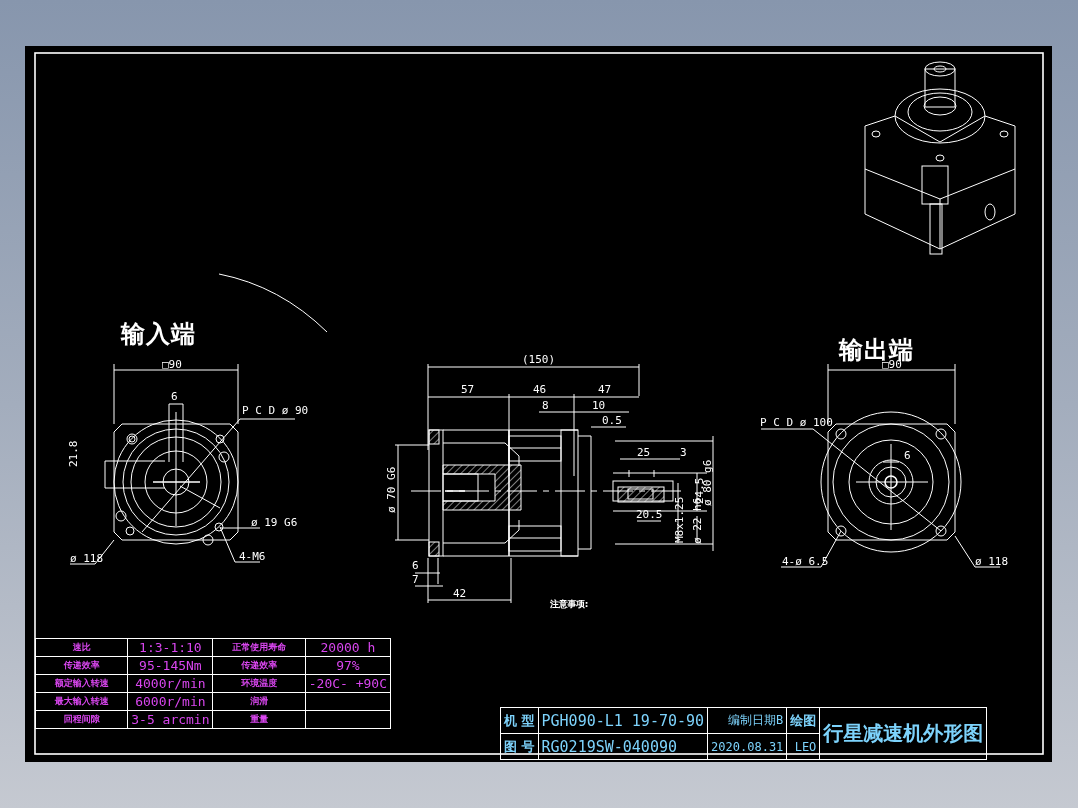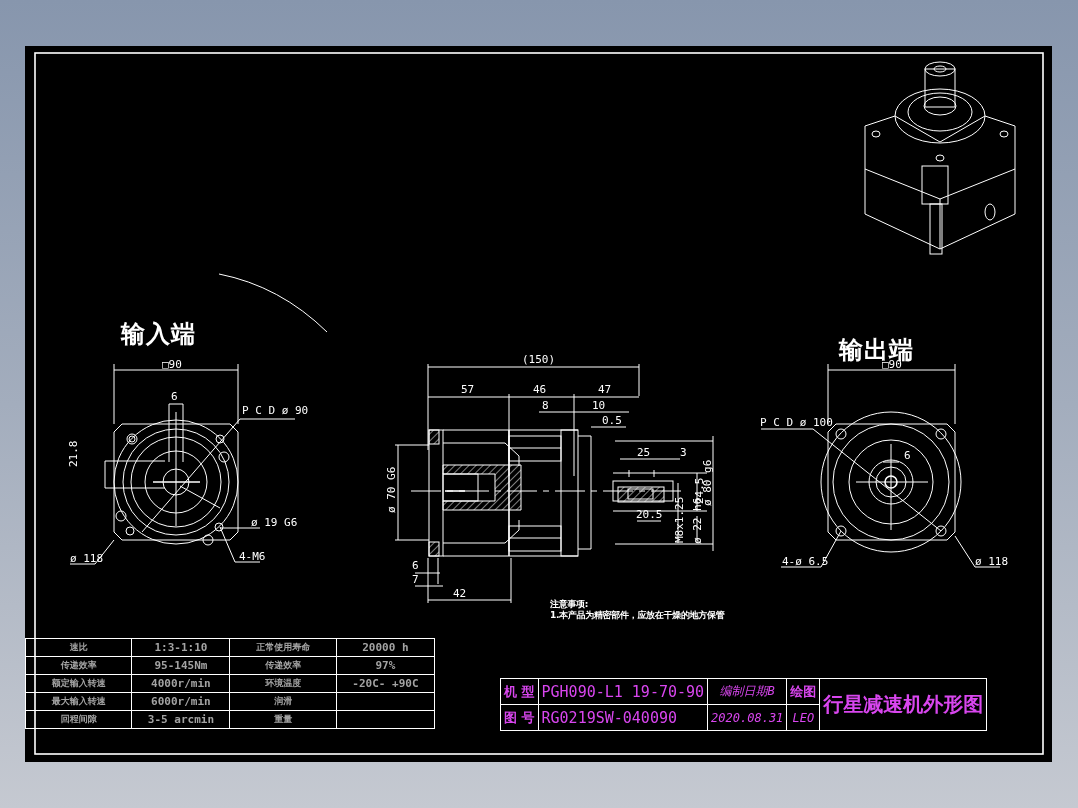--- a/index.html
+++ b/index.html
@@ -18,48 +18,48 @@
   .ln2 { stroke: #fff; stroke-width: 1.6; fill: none; }
   .hatch { fill: url(#hatch); stroke: #fff; stroke-width: 1; }
   .dim { font-size: 11px; }
 
   
   .view-title {
     position: absolute; color: #fff; font-family: "DejaVu Sans", sans-serif;
     font-weight: bold; font-size: 24px; letter-spacing: 1px;
   }
   table.spec {
-    position: absolute; left: 0; top: 592px; width: 410px;
-    border-collapse: collapse; color: #a3a3a3;
+    position: absolute; left: 10px; top: 592px; width: 356px;
+    border-collapse: collapse; color: #d946ef;
   }
   table.spec td {
     border: 1px solid #fff; height: 17px; padding: 0; text-align: center;
     font-size: 10px; line-height: 17px; white-space: nowrap; overflow: hidden;
   }
   table.spec td.k { font-weight: bold; font-family: "DejaVu Sans", sans-serif; font-size: 9px; }
-  table.spec td.v { font-family: "DejaVu Sans Mono", monospace; font-size: 11px; font-weight: bold; }
+  table.spec td.v { font-family: "DejaVu Sans Mono", monospace; font-size: 13px; }
 
   .notes {
     position: absolute; left: 525px; top: 552px; color: #fff;
     font-family: "DejaVu Sans", sans-serif; font-size: 9px; line-height: 12px;
     font-weight: bold; white-space: nowrap; letter-spacing: -0.3px;
   }
   .notes div { height: 11px; }
 
   table.titleblock {
-    position: absolute; left: 475px; top: 632px; width: 474px;
-    border-collapse: collapse; color: #d946ef;
+    position: absolute; left: 475px; top: 661px; width: 474px;
+    border-collapse: collapse; color: #7dd3fc;
   }
   table.titleblock td {
     border: 1px solid #fff; height: 25px; padding: 0 3px; white-space: nowrap; overflow: hidden;
     font-family: "DejaVu Sans Mono", monospace; font-size: 15px;
   }
   table.titleblock td.k { font-family: "DejaVu Sans", sans-serif; font-weight: bold; font-size: 13px; text-align: center; }
   table.titleblock td.big { font-family: "DejaVu Sans", sans-serif; font-weight: bold; font-size: 20px; text-align: left; }
-  table.titleblock td.sm { font-size: 12px; text-align: center; font-style: italic; }
+  table.titleblock td.sm { font-size: 12px; text-align: right; }
 </style>
 </head>
 <body>
 
 <div id="canvas">
   <svg id="drawing" width="1027" height="716" viewBox="0 0 1027 716">
     <defs>
       <pattern id="hatch" width="5" height="5" patternUnits="userSpaceOnUse" patternTransform="rotate(45)">
         <line x1="0" y1="0" x2="0" y2="5" stroke="#fff" stroke-width="1"></line>
       </pattern>
@@ -283,21 +283,20 @@
         <td class="k">回程间隙</td>
         <td class="v">3-5 arcmin</td>
         <td class="k">重量</td>
         <td class="v"></td>
       </tr>
     </tbody>
   </table>
 
   <div class="notes">
     <div>注意事项:</div>
-    <div>1.本产品为精密部件，应放在干燥的地方保管</div>
   </div>
 
   <table class="titleblock">
     <tbody>
       <tr>
         <td class="k" style="width:40px">机 型</td>
         <td style="width:185px">PGH090-L1 19-70-90</td>
         <td class="sm" style="width:70px">编制日期B</td>
         <td class="k" style="width:40px">绘图</td>
         <td class="big" rowspan="2">行星减速机外形图</td>

